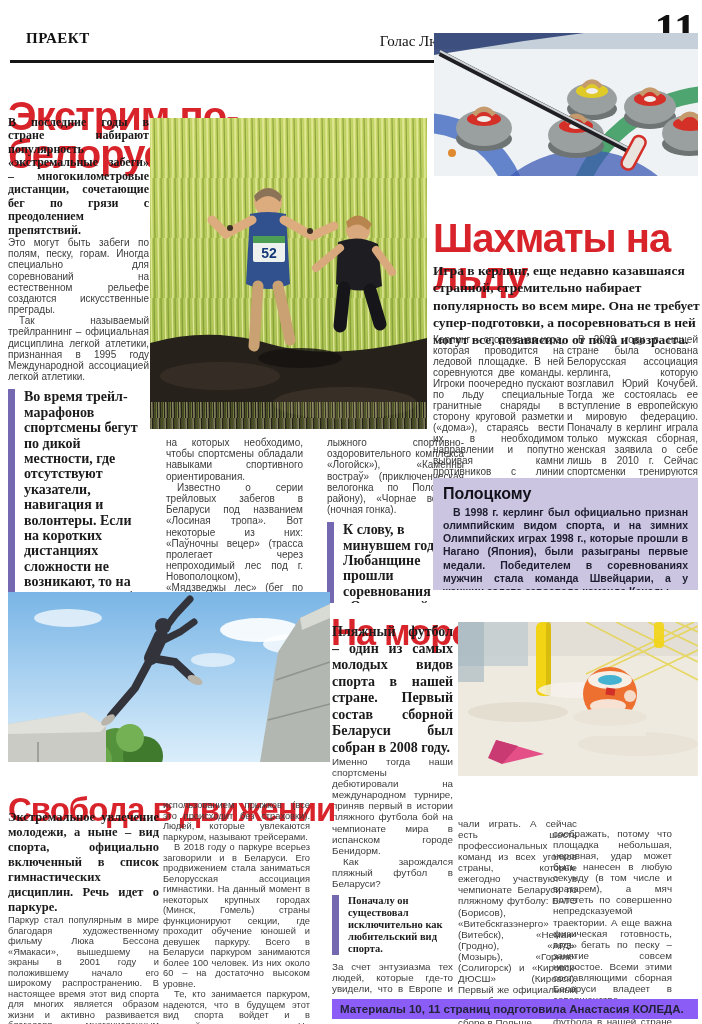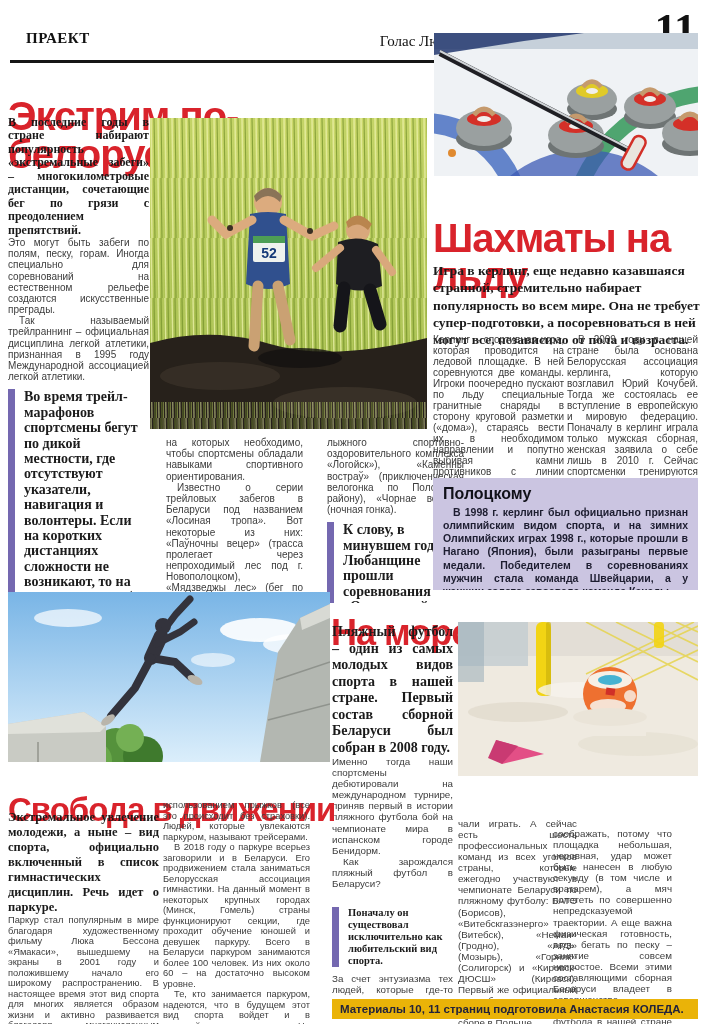--- a/index.html
+++ b/index.html
@@ -24,34 +24,34 @@
   .col p{margin:0;}
   .ind{text-indent:11px;}
   
   .quote{border-left:7px solid #7468b0;padding-left:9px;font-family:"Liberation Serif",serif;
          font-weight:700;color:#1c1c1c;text-align:left;}
   
   .infobox{background:#cbc5e1;padding:7px 10px 6px;box-sizing:border-box;overflow:hidden;}
   .infobox .ib-title{font:700 16px "Liberation Sans",sans-serif;color:#101018;margin:0 0 3px;}
   .infobox p{font:600 10.5px/1.25 "Liberation Sans",sans-serif;color:#1d1d30;text-align:justify;text-indent:10px;margin:0;}
   
-  .credit{background:#eab308;color:#23233a;font:700 11.5px/20px "Liberation Sans",sans-serif;
+  .credit{background:#8b5cf6;color:#23233a;font:700 11.5px/20px "Liberation Sans",sans-serif;
           padding:0 8px;box-sizing:border-box;white-space:nowrap;overflow:hidden;}
   
   .photo{overflow:hidden;background:#ddd;}
   .photo svg{display:block;width:100%;height:100%;}
   
   .ext-lead{font-size:12px;line-height:1.12;margin:0 0 7px;}
   .ext-body{font-size:10px;line-height:1.12;}
   .ext-quote{font-size:14px;line-height:1.1;margin:7px 0 7px;}
   .cur-lead{font-size:13.5px;line-height:1.28;}
   .cur-body{font-size:10px;line-height:1.1;}
   .bea-lead{font-size:14px;line-height:1.18;margin:0 0 6px;}
   .bea-body{font-size:9.8px;line-height:1.13;}
-  .bea-quote{font-size:10.5px;line-height:1.15;margin:18px 0 6px;}
+  .bea-quote{font-size:10.5px;line-height:1.15;margin:6px 0 6px;}
   .par-lead{font-size:12.5px;line-height:1.2;margin:0 0 8px;}
   .par-body{font-size:9.3px;line-height:1.13;}
 </style>
 </head>
 <body>
 
 <div class="page">
 
   <div class="abs kicker">ПРАЕКТ</div>
   <div class="abs masthead">Голас Любаншчыны №21, 23 мая 2025 г.</div>

